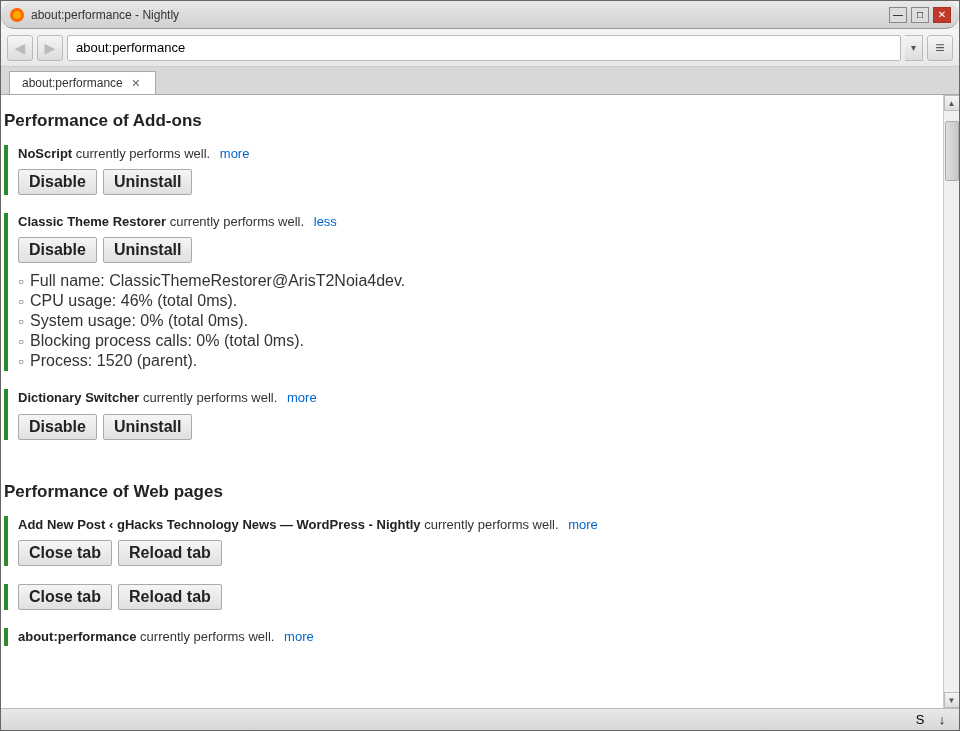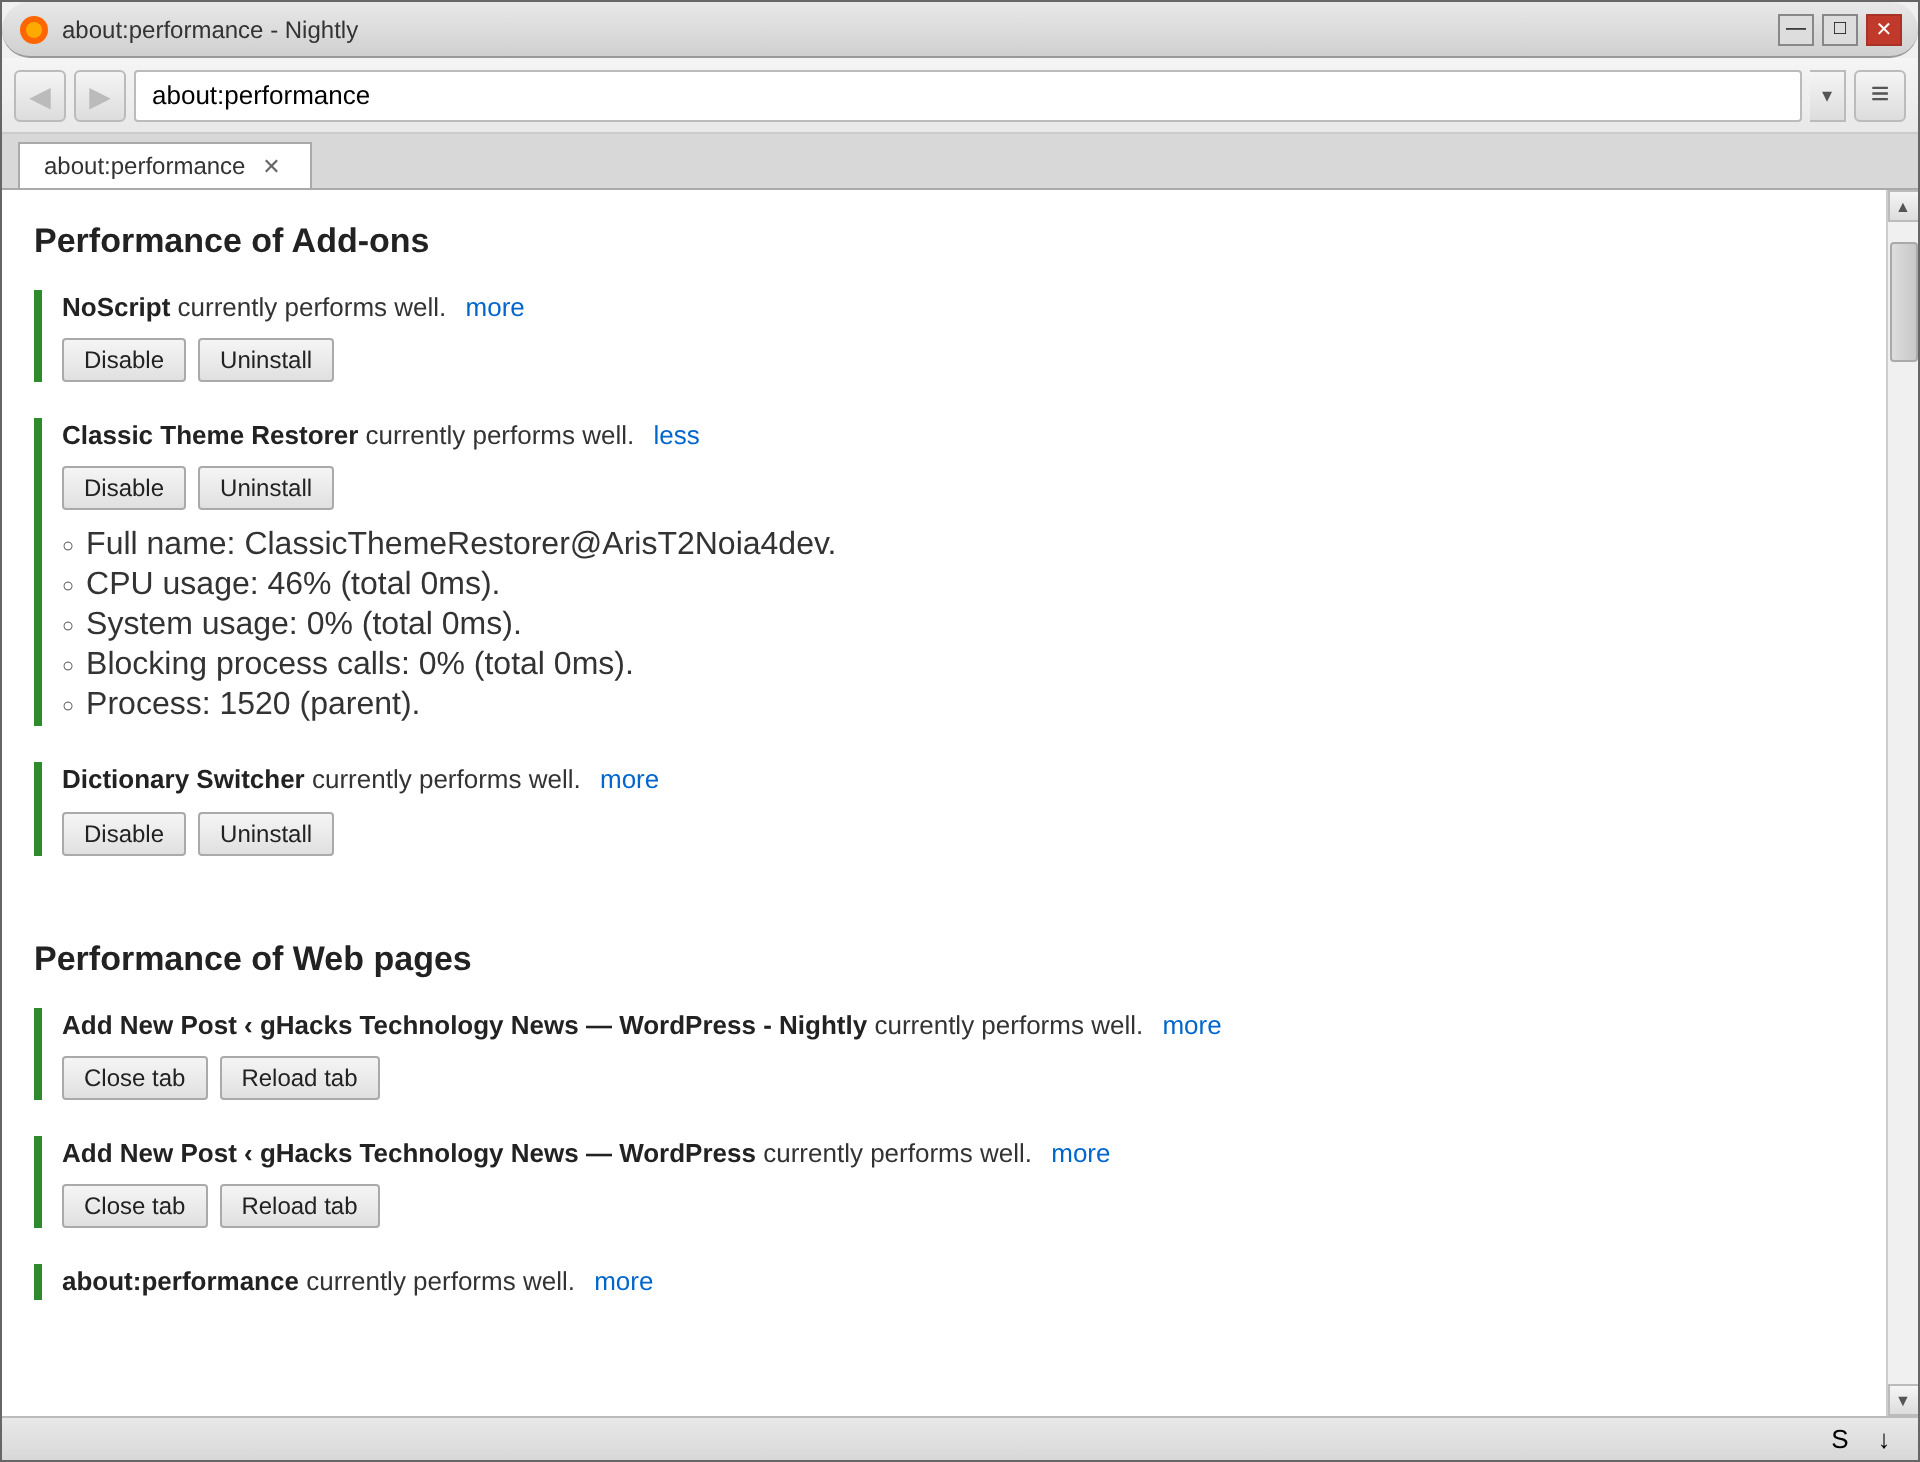--- a/index.html
+++ b/index.html
@@ -97,21 +97,21 @@
     
     .page-wrapper {
       flex: 1;
       display: flex;
       overflow: hidden;
       background: white;
     }
     .page-content {
       flex: 1;
       overflow-y: auto;
-      padding: 16px 16px;
+      padding: 16px 3px;
     }
     .scrollbar-track {
       width: 16px;
       background: #f0f0f0;
       border-left: 1px solid #ccc;
       display: flex;
       flex-direction: column;
       align-items: center;
     }
     .scrollbar-up, .scrollbar-down {
@@ -154,24 +154,25 @@
     }
     .perf-item-name { font-weight: bold; }
     .perf-item-status { color: #333; }
     .perf-item-link { color: #0066cc; text-decoration: none; cursor: pointer; margin-left: 6px; }
 
     .btn-group { display: flex; gap: 6px; margin-bottom: 8px; }
     .perf-btn {
       padding: 3px 10px;
       background: linear-gradient(to bottom, #f5f5f5, #e0e0e0);
       border: 1px solid #aaa;
-      font-size: 12px;
+      font-size: 16px;
       cursor: pointer;
       border-radius: 2px;
       color: #222;
+      font-weight: bold;
     }
 
     .detail-list {
       list-style: none;
       padding: 0;
       margin: 4px 0 0 0;
     }
     .detail-list li {
       font-size: 16px;
       color: #333;
@@ -299,25 +300,20 @@
           <span class="perf-item-status"> currently performs well.</span>
           <a class="perf-item-link">more</a>
         </div>
         <div class="btn-group">
           <button class="perf-btn">Close tab</button>
           <button class="perf-btn">Reload tab</button>
         </div>
       </div>
 
       <div class="perf-item">
-        <div class="perf-item-header">
-          <span class="perf-item-name">Add New Post ‹ gHacks Technology News — WordPress</span>
-          <span class="perf-item-status"> currently performs well.</span>
-          <a class="perf-item-link">more</a>
-        </div>
         <div class="btn-group">
           <button class="perf-btn">Close tab</button>
           <button class="perf-btn">Reload tab</button>
         </div>
       </div>
 
       <div class="perf-item" style="border-left: 4px solid #2d8a2d; padding-left: 10px; margin-bottom: 4px;">
         <div class="perf-item-header">
           <span class="perf-item-name">about:performance</span>
           <span class="perf-item-status"> currently performs well.</span>

